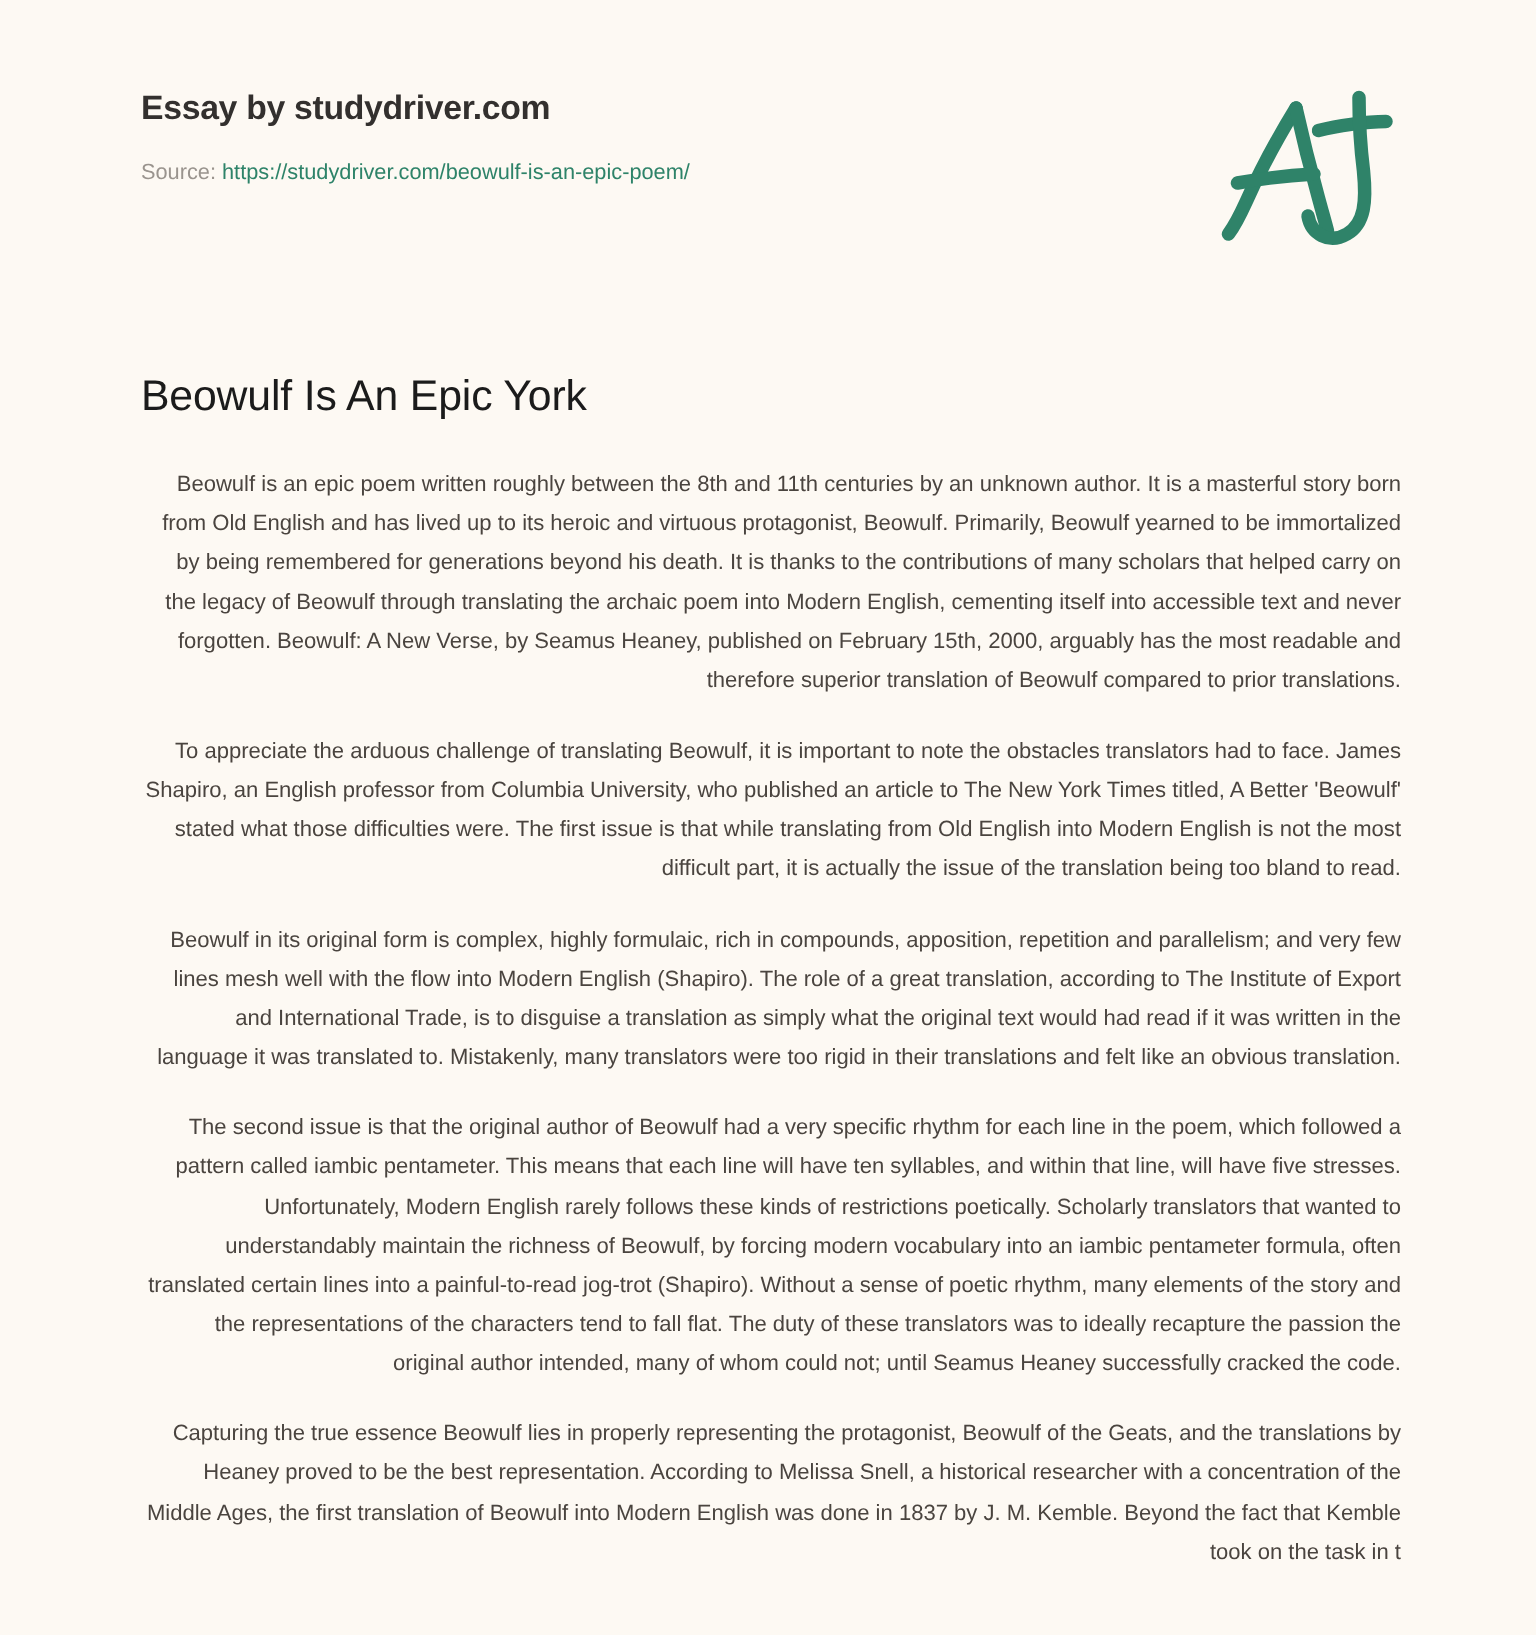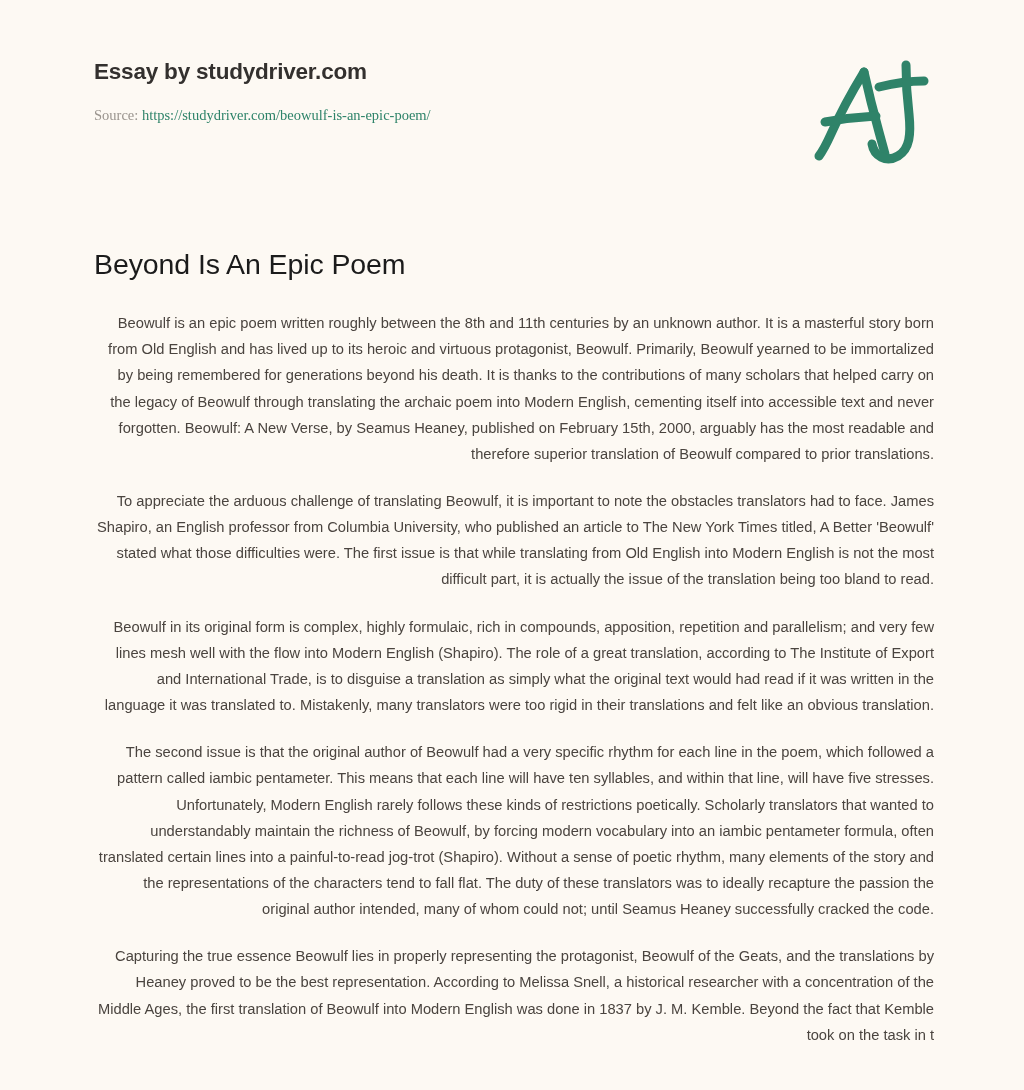--- a/index.html
+++ b/index.html
@@ -45,21 +45,20 @@
     line-height: 1.25;
     white-space: nowrap;
   }
   .source-line {
     margin: 0;
     margin-top: 20px;
     font-size: 14.5px;
     color: #9a948e;
     line-height: 1.3;
     white-space: nowrap;
-    font-family: Liberation Serif, serif;
   }
   .source-label {
     color: #9a948e;
   }
   .source-url {
     color: #2e8369;
     text-decoration: none;
   }
 
   
@@ -133,21 +132,21 @@
           <path d="M73 35 C85 32, 104 29, 118 29" stroke-width="9"></path>
 
           <path d="M100 13 C100 28, 101 46, 103 62 C105 82, 104 97, 92 104 C80 111, 68 104, 66 92" stroke-width="9"></path>
         </g>
       </svg>
     </div>
 
   </div>
 
   <div class="article">
-    <h1 class="article-title">Beyond Is An Epic Poem</h1>
+    <h1 class="article-title">Beowulf Is An Epic York</h1>
 
     <div class="article-body">
       <p>Beowulf is an epic poem written roughly between the 8th and 11th centuries by an unknown author. It is a masterful story born from Old English and has lived up to its heroic and virtuous protagonist, Beowulf. Primarily, Beowulf yearned to be immortalized by being remembered for generations beyond his death. It is thanks to the contributions of many scholars that helped carry on the legacy of Beowulf through translating the archaic poem into Modern English, cementing itself into accessible text and never forgotten. Beowulf: A New Verse, by Seamus Heaney, published on February 15th, 2000, arguably has the most readable and therefore superior translation of Beowulf compared to prior translations.</p>
       <p>To appreciate the arduous challenge of translating Beowulf, it is important to note the obstacles translators had to face. James Shapiro, an English professor from Columbia University, who published an article to The New York Times titled, A Better 'Beowulf' stated what those difficulties were. The first issue is that while translating from Old English into Modern English is not the most difficult part, it is actually the issue of the translation being too bland to read.</p>
       <p>Beowulf in its original form is complex, highly formulaic, rich in compounds, apposition, repetition and parallelism; and very few lines mesh well with the flow into Modern English (Shapiro). The role of a great translation, according to The Institute of Export and International Trade, is to disguise a translation as simply what the original text would had read if it was written in the language it was translated to. Mistakenly, many translators were too rigid in their translations and felt like an obvious translation.</p>
       <p>The second issue is that the original author of Beowulf had a very specific rhythm for each line in the poem, which followed a pattern called iambic pentameter. This means that each line will have ten syllables, and within that line, will have five stresses. Unfortunately, Modern English rarely follows these kinds of restrictions poetically. Scholarly translators that wanted to understandably maintain the richness of Beowulf, by forcing modern vocabulary into an iambic pentameter formula, often translated certain lines into a painful-to-read jog-trot (Shapiro). Without a sense of poetic rhythm, many elements of the story and the representations of the characters tend to fall flat. The duty of these translators was to ideally recapture the passion the original author intended, many of whom could not; until Seamus Heaney successfully cracked the code.</p>
       <p>Capturing the true essence Beowulf lies in properly representing the protagonist, Beowulf of the Geats, and the translations by Heaney proved to be the best representation. According to Melissa Snell, a historical researcher with a concentration of the Middle Ages, the first translation of Beowulf into Modern English was done in 1837 by J. M. Kemble. Beyond the fact that Kemble took on the task in t</p>
     </div>
   </div>
 

